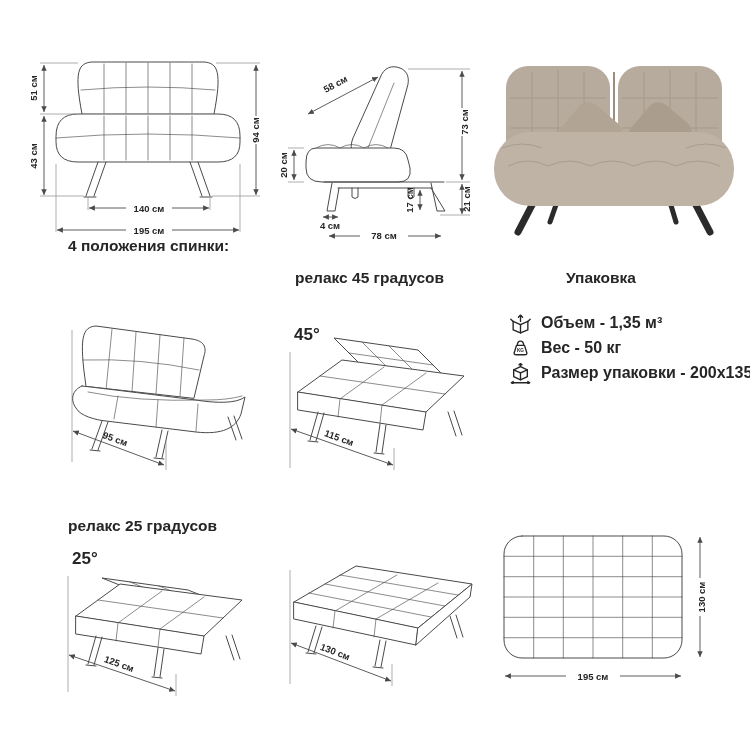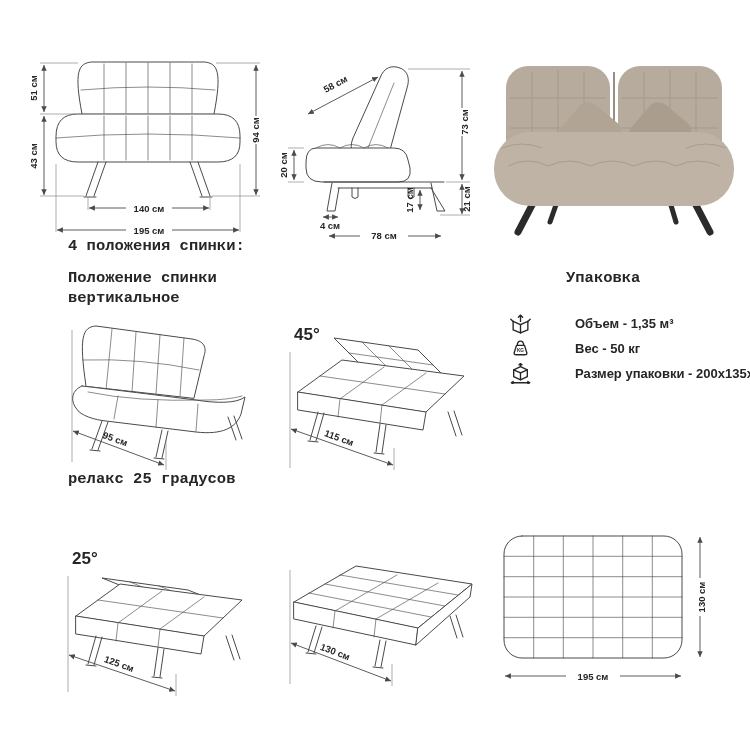--- a/index.html
+++ b/index.html
@@ -1,21 +1,21 @@
 <!DOCTYPE html>
 <html style="--line: #4a4a4a; --line_light: #8a8a8a; --text: #262626; --sofa_body: #bfb3a5; --sofa_back: #b7ab9d; --sofa_shadow: #a2968a; --pillow: #b1a495; --pillow_dark: #aa9d8e; --legs_color: #2b2b2b;"><head>
 <meta charset="utf-8">
 <style>
   html,body{margin:0;padding:0;background:#fff;}
   #stage{position:relative;width:750px;height:750px;background:#fff;overflow:hidden;
          font-family:"Liberation Sans",sans-serif;}
   .abs{position:absolute;}
-  .h1{font-weight:700;font-size:15.5px;line-height:1.32;color:var(--text,#262626);font-family:Liberation Mono, monospace;}
+  .h1{font-weight:700;font-size:15.5px;line-height:1.32;color:var(--text,#262626);}
   .pack-row{display:flex;align-items:center;gap:10px;height:22px;}
-  .pack-t{font-size:13px;font-weight:600;color:var(--text,#262626);white-space:nowrap;margin-left:34px;}
+  .pack-t{font-size:16px;font-weight:600;color:var(--text,#262626);white-space:nowrap;}
   
   .ln{stroke:var(--line,#4a4a4a);stroke-width:1;fill:none;stroke-linecap:round;stroke-linejoin:round;}
   .lnf{stroke:var(--line,#4a4a4a);stroke-width:1;fill:#fff;stroke-linecap:round;stroke-linejoin:round;}
   .grid{stroke:var(--line,#4a4a4a);stroke-width:.75;fill:none;opacity:.85;stroke-linecap:round;}
   .ext{stroke:var(--line_light,#8a8a8a);stroke-width:.7;fill:none;}
   .dim{stroke:var(--line,#4a4a4a);stroke-width:.9;fill:none;}
   .dim-t{font-family:"Liberation Sans",sans-serif;font-weight:700;font-size:9.5px;fill:var(--text,#262626);}
   .angle-t{font-family:"Liberation Sans",sans-serif;font-weight:700;font-size:17px;fill:var(--text,#262626);}
   .icon-ln{stroke:var(--text,#262626);stroke-width:1.3;fill:none;stroke-linecap:round;stroke-linejoin:round;}
   .icon-t{font-family:"Liberation Sans",sans-serif;font-weight:700;font-size:4.5px;fill:var(--text,#262626);}
@@ -167,25 +167,22 @@
     <g>
       <rect class="ph-body" x="16" y="94" width="240" height="74" rx="36"></rect>
       <path class="ph-seam" d="M30,128 Q50,118 70,128 Q92,118 112,128 Q134,118 156,128 Q178,118 198,128 Q220,118 242,128"></path>
       <path class="ph-seam" d="M24,110 Q44,102 64,110"></path>
       <path class="ph-seam" d="M208,110 Q228,102 248,110"></path>
     </g>
   </svg>
 
   <div class="abs h1" style="left:68px;top:236px">4 положения спинки:</div>
 
-  <div class="abs h1" style="left:68px;top:268px">
-    <div>Положение спинки</div>
-    <div>вертикальное</div>
-  </div>
-
+
+  <div class="abs h1" style="left:295px;top:268px">релакс 45 градусов</div>
 
   <div class="abs h1" style="left:566px;top:268px">Упаковка</div>
 
   <div class="abs" style="left:510px;top:312px;display:flex;flex-direction:column;gap:3px">
     <div class="pack-row">
       <svg width="21" height="21" viewBox="0 0 20 20">
         <path class="icon-ln" d="M3,8 L3,16 L10,19 L17,16 L17,8"></path>
         <path class="icon-ln" d="M3,8 L10,11 L17,8"></path>
         <line class="icon-ln" x1="10" y1="11" x2="10" y2="19"></line>
         <line class="icon-ln" x1="3" y1="8" x2="0.8" y2="6"></line>
@@ -278,21 +275,21 @@
         <line class="ln" x1="106" y1="153" x2="116" y2="154"></line>
         <line class="ln" x1="180" y1="112" x2="188" y2="136"></line>
         <line class="ln" x1="186" y1="111" x2="194" y2="135"></line>
       </g>
     </g>
     <line class="ext" x1="126" y1="148" x2="126" y2="170"></line>
     <line class="dim" x1="23" y1="129" x2="125" y2="165" marker-start="url(#m4)" marker-end="url(#m4)"></line>
     <text class="dim-t" x="70" y="141" text-anchor="middle" transform="rotate(20 70 141)">115 см</text>
   </svg>
 
-  <div class="abs h1" style="left:68px;top:469px">релакс 25 градусов</div>
+  <div class="abs h1" style="left:68px;top:516px">релакс 25 градусов</div>
   <svg class="abs" style="left:46px;top:524px" width="218" height="178" viewBox="0 0 218 178">
     <defs>
       <marker id="m5" markerWidth="7" markerHeight="7" refX="6.5" refY="3.5" orient="auto-start-reverse">
         <path d="M0,0.5 L6.5,3.5 L0,6.5 Z" fill="#4a4a4a"></path>
       </marker>
     </defs>
     <text class="angle-t" x="26" y="40">25°</text>
     <line class="ext" x1="22" y1="52" x2="22" y2="168"></line>
     <g>
       <path class="lnf" d="M96,70 L56,54 L142,66 L182,82 Z"></path>

